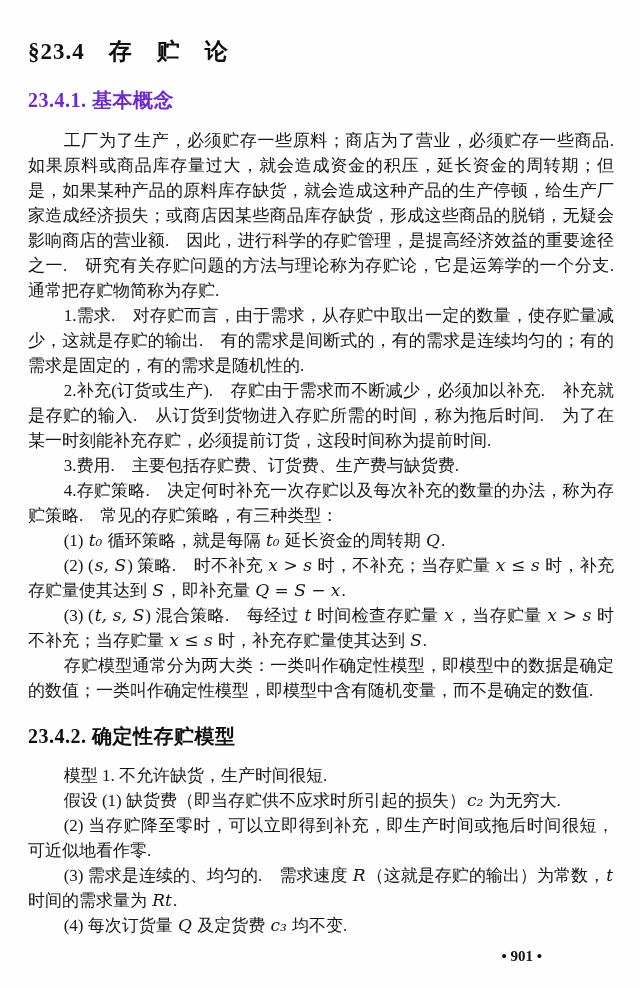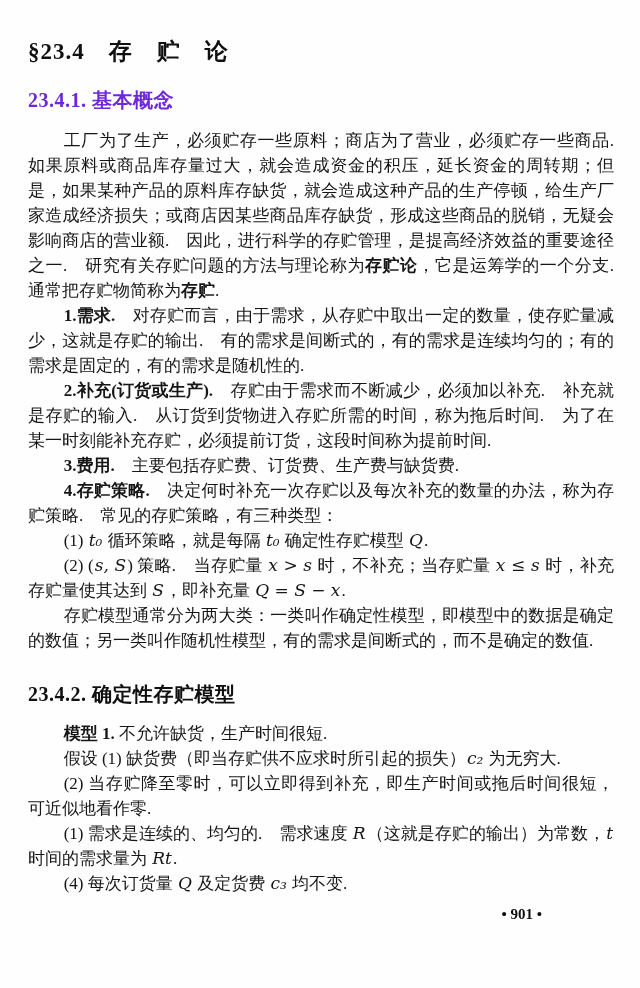--- a/index.html
+++ b/index.html
@@ -27,38 +27,38 @@
     color: #101010;
   }
   .h-sub {
     margin: 0 0 14px 0;
     font-size: 20px;
     font-weight: bold;
     letter-spacing: 0.5px;
     color: #6d28d9;
   }
   .h-sub2 {
-    margin: 28px 0 13px 0;
+    margin: 20px 0 13px 0;
     font-size: 20px;
     font-weight: bold;
     letter-spacing: 0.5px;
     color: #101010;
   }
   .body-block {
     margin: 0;
   }
   .para {
     margin: 0;
     font-size: 17px;
     line-height: 25px;
     text-align: justify;
     text-indent: 2.1em;
     word-break: break-all;
   }
-  .b { font-weight: bold; margin-top: 16px; }
+  .b { font-weight: normal; margin-top: 16px; }
   .m {
     font-style: italic;
     font-family: "DejaVu Serif", serif;
     padding: 0 1px;
   }
   .footer {
     margin-top: 10px;
     padding-right: 72px;
     text-align: right;
     font-size: 15px;
@@ -75,30 +75,31 @@
   <div class="title">§23.4　存　贮　论</div>
 
   <div class="h-sub">23.4.1. 基本概念</div>
 
   <div class="body-block">
       <p class="para"><span>工厂为了生产，必须贮存一些原料；商店为了营业，必须贮存一些商品.　如果原料或商品库存量过大，就会造成资金的积压，延长资金的周转期；但是，如果某种产品的原料库存缺货，就会造成这种产品的生产停顿，给生产厂家造成经济损失；或商店因某些商品库存缺货，形成这些商品的脱销，无疑会影响商店的营业额.　因此，进行科学的存贮管理，是提高经济效益的重要途径之一.　研究有关存贮问题的方法与理论称为</span><span class="b">存贮论</span><span>，它是运筹学的一个分支.　通常把存贮物简称为</span><span class="b">存贮</span><span>.</span></p>
       <p class="para"><span class="b">1.需求.</span><span>　对存贮而言，由于需求，从存贮中取出一定的数量，使存贮量减少，这就是存贮的输出.　有的需求是间断式的，有的需求是连续均匀的；有的需求是固定的，有的需求是随机性的.</span></p>
       <p class="para"><span class="b">2.补充(订货或生产).</span><span>　存贮由于需求而不断减少，必须加以补充.　补充就是存贮的输入.　从订货到货物进入存贮所需的时间，称为拖后时间.　为了在某一时刻能补充存贮，必须提前订货，这段时间称为提前时间.</span></p>
       <p class="para"><span class="b">3.费用.</span><span>　主要包括存贮费、订货费、生产费与缺货费.</span></p>
       <p class="para"><span class="b">4.存贮策略.</span><span>　决定何时补充一次存贮以及每次补充的数量的办法，称为存贮策略.　常见的存贮策略，有三种类型：</span></p>
-      <p class="para"><span>(1) </span><span class="m">t₀</span><span> 循环策略，就是每隔 </span><span class="m">t₀</span><span> 确定性存贮模型 </span><span class="m">Q</span><span>.</span></p>
-      <p class="para"><span>(2) (</span><span class="m">s, S</span><span>) 策略.　当存贮量 </span><span class="m">x &gt; s</span><span> 时，不补充；当存贮量 </span><span class="m">x ≤ s</span><span> 时，补充存贮量使其达到 </span><span class="m">S</span><span>，即补充量 </span><span class="m">Q = S − x</span><span>.</span></p>
-      <p class="para"><span>存贮模型通常分为两大类：一类叫作确定性模型，即模型中的数据是确定的数值；另一类叫作随机性模型，有的需求是间断式的，而不是确定的数值.</span></p>
+      <p class="para"><span>(1) </span><span class="m">t₀</span><span> 循环策略，就是每隔 </span><span class="m">t₀</span><span> 延长资金的周转期 </span><span class="m">Q</span><span>.</span></p>
+      <p class="para"><span>(2) (</span><span class="m">s, S</span><span>) 策略.　时不补充 </span><span class="m">x &gt; s</span><span> 时，不补充；当存贮量 </span><span class="m">x ≤ s</span><span> 时，补充存贮量使其达到 </span><span class="m">S</span><span>，即补充量 </span><span class="m">Q = S − x</span><span>.</span></p>
+      <p class="para"><span>(3) (</span><span class="m">t, s, S</span><span>) 混合策略.　每经过 </span><span class="m">t</span><span> 时间检查存贮量 </span><span class="m">x</span><span>，当存贮量 </span><span class="m">x &gt; s</span><span> 时不补充；当存贮量 </span><span class="m">x ≤ s</span><span> 时，补充存贮量使其达到 </span><span class="m">S</span><span>.</span></p>
+      <p class="para"><span>存贮模型通常分为两大类：一类叫作确定性模型，即模型中的数据是确定的数值；一类叫作确定性模型，即模型中含有随机变量，而不是确定的数值.</span></p>
     </div>
 
   <div class="h-sub2">23.4.2. 确定性存贮模型</div>
 
   <div class="body-block">
       <p class="para"><span class="b">模型 1.</span><span> 不允许缺货，生产时间很短.</span></p>
       <p class="para"><span>假设 (1) 缺货费（即当存贮供不应求时所引起的损失）</span><span class="m">c₂</span><span> 为无穷大.</span></p>
       <p class="para"><span>(2) 当存贮降至零时，可以立即得到补充，即生产时间或拖后时间很短，可近似地看作零.</span></p>
-      <p class="para"><span>(1) 需求是连续的、均匀的.　需求速度 </span><span class="m">R</span><span>（这就是存贮的输出）为常数，</span><span class="m">t</span><span> 时间的需求量为 </span><span class="m">Rt</span><span>.</span></p>
+      <p class="para"><span>(3) 需求是连续的、均匀的.　需求速度 </span><span class="m">R</span><span>（这就是存贮的输出）为常数，</span><span class="m">t</span><span> 时间的需求量为 </span><span class="m">Rt</span><span>.</span></p>
       <p class="para"><span>(4) 每次订货量 </span><span class="m">Q</span><span> 及定货费 </span><span class="m">c₃</span><span> 均不变.</span></p>
     </div>
 
   <div class="footer">• 901 •</div>
 
 </div>
 
 </body></html>

